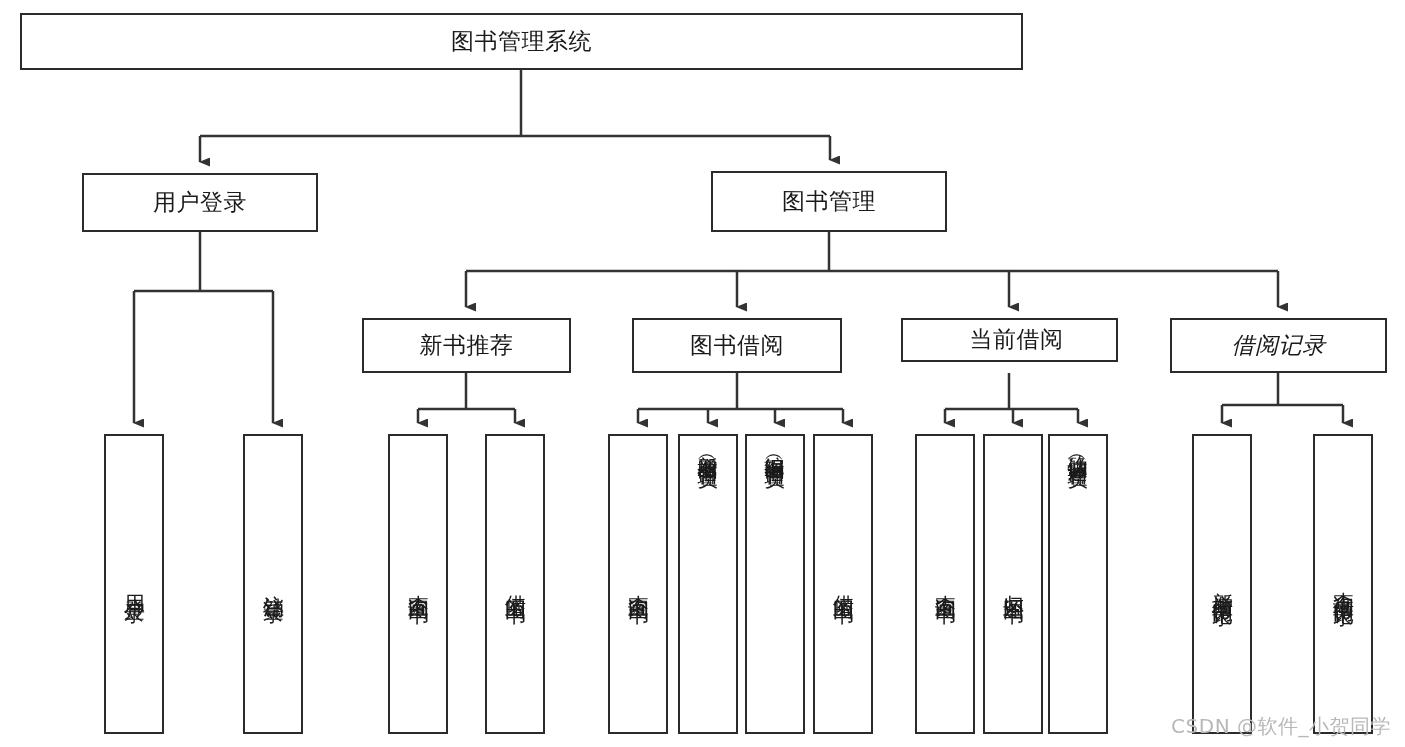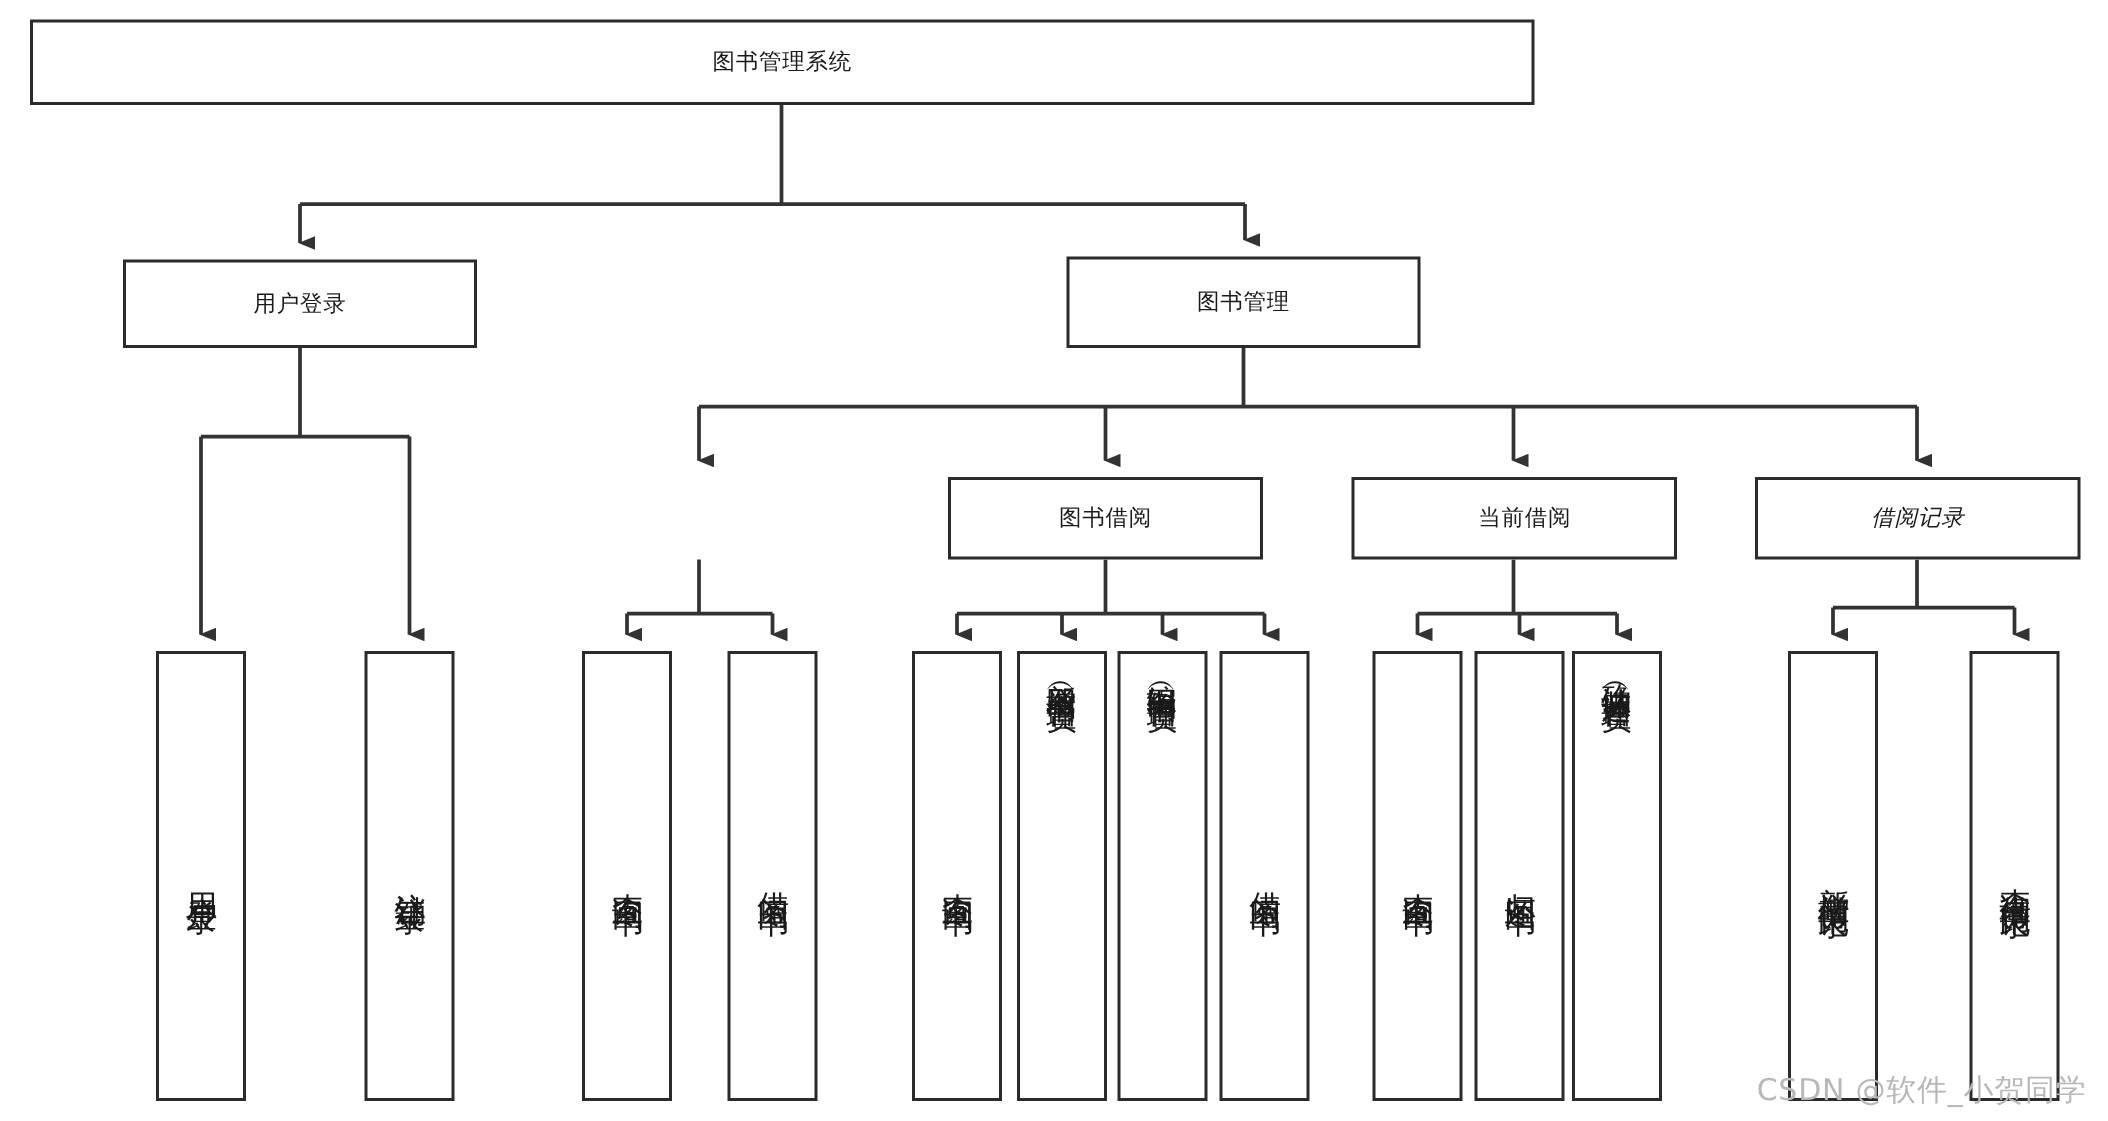--- a/index.html
+++ b/index.html
@@ -38,21 +38,21 @@
     z-index: 2;
   }
   .node-label {
     display: block;
     text-align: center;
     line-height: 1.18;
     letter-spacing: 0.5px;
     white-space: nowrap;
   }
   .node.horizontal .node-label {
-    font-size: 15px;
+    font-size: 23px;
   }
   .node.vertical {
     align-items: flex-start;
     padding-top: 4px;
   }
   .node.vertical .node-label {
     writing-mode: vertical-rl;
     text-orientation: upright;
     font-size: 21px;
     letter-spacing: 3px;
@@ -150,24 +150,27 @@
     <span class="node-label">图书管理系统</span>
   </div>
 
   <div class="node horizontal" style="left:82px; top:173px; width:236px; height:59px;">
     <span class="node-label">用户登录</span>
   </div>
   <div class="node horizontal" style="left:711px; top:171px; width:236px; height:61px;">
     <span class="node-label">图书管理</span>
   </div>
 
+  <div class="node horizontal" style="left:362px; top:318px; width:209px; height:55px;">
+    <span class="node-label">新书推荐</span>
+  </div>
   <div class="node horizontal" style="left:632px; top:318px; width:210px; height:55px;justify-content:center;">
     <span class="node-label">图书借阅</span>
   </div>
-  <div class="node horizontal" style="left:901px; top:318px; width:217px; height:55px;padding-left:14px;">
+  <div class="node horizontal" style="left:901px; top:318px; width:217px; height:44px;padding-left:14px;">
     <span class="node-label">当前借阅</span>
   </div>
   <div class="node horizontal" style="left:1170px; top:318px; width:217px; height:55px;font-style:italic;">
     <span class="node-label">借阅记录</span>
   </div>
 
   <div class="node vertical mid-label" style="left:104px; top:434px; width:60px; height:300px;">
     <span class="node-label">用户登录</span>
   </div>
   <div class="node vertical mid-label" style="left:243px; top:434px; width:60px; height:300px;">

